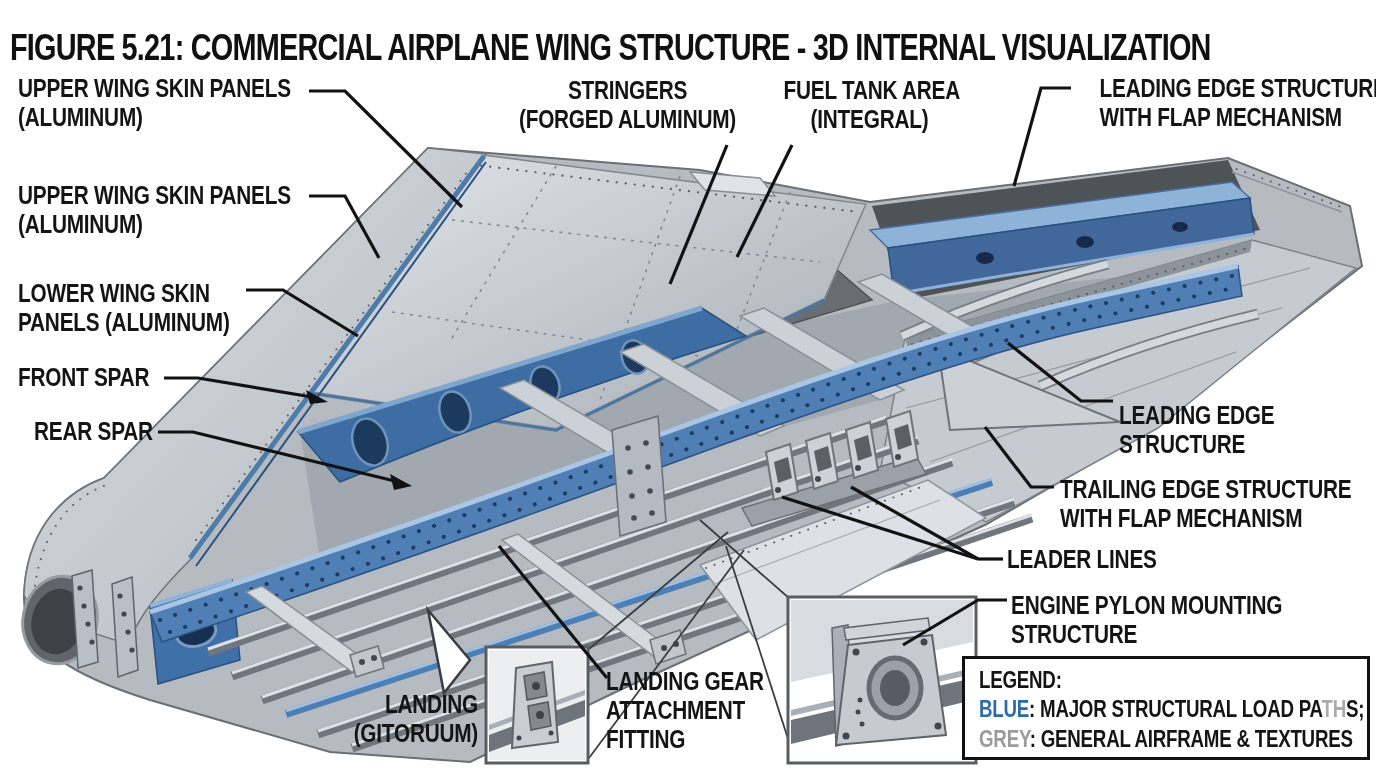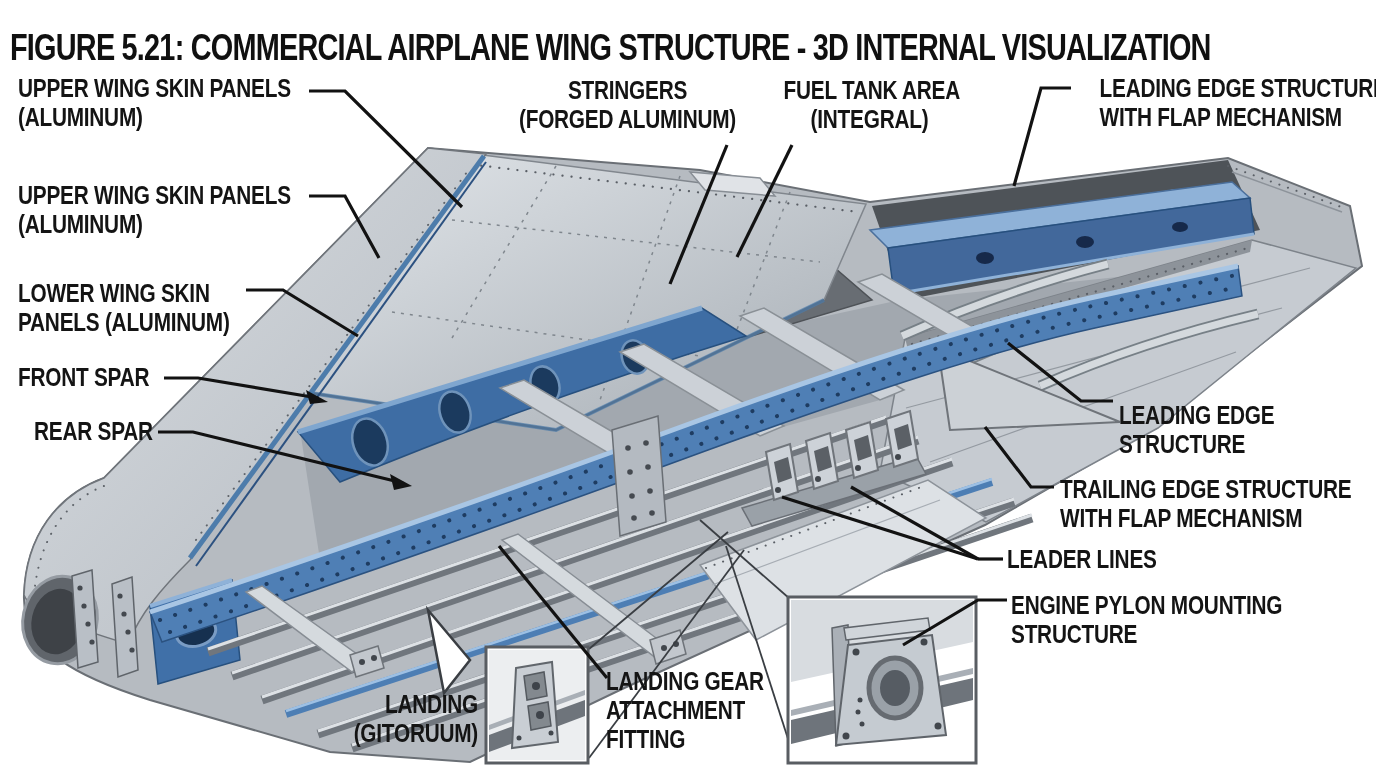--- a/index.html
+++ b/index.html
@@ -352,14 +352,21 @@
   <span class="ln">LANDING</span>
   <span class="ln">(GITORUUM)</span>
 </div>
 
 <div class="lbl" style="left:606px;top:667px">
   <span class="ln">LANDING GEAR</span>
   <span class="ln">ATTACHMENT</span>
   <span class="ln">FITTING</span>
 </div>
 
+<div class="legend">
+  <div class="legend-inner">
+    <div class="c-black">LEGEND:</div>
+    <div><span class="c-blue">BLUE</span><span class="c-black">: MAJOR STRUCTURAL LOAD PA</span><span class="c-greylt">TH</span><span class="c-black">S;</span></div>
+    <div><span class="c-grey">GREY</span><span class="c-black">: GENERAL AIRFRAME &amp; TEXTURES</span></div>
+  </div>
+</div>
 
 </div>
 
 </body></html>

